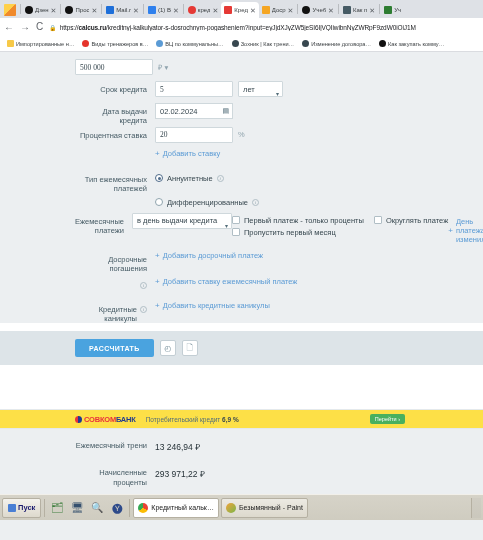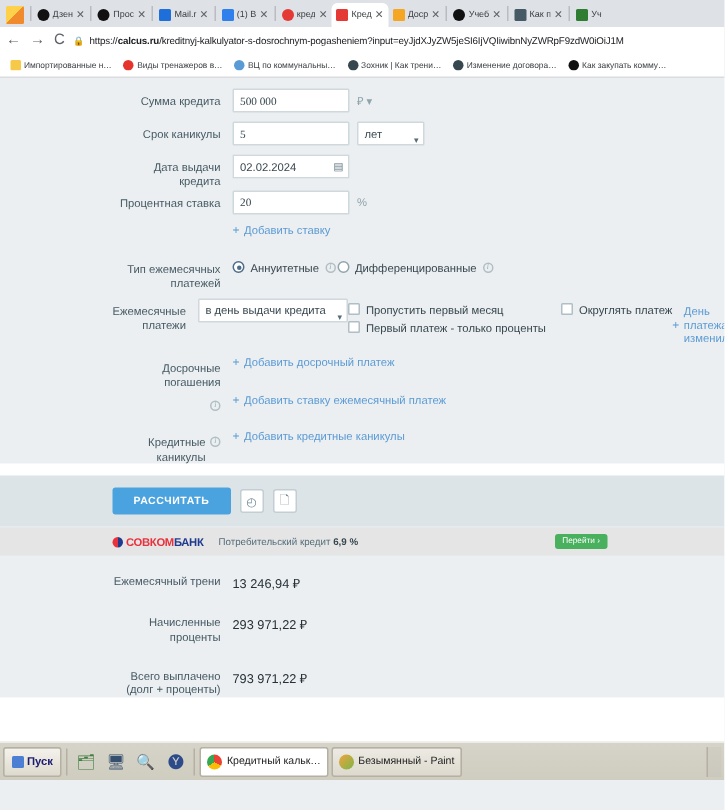--- a/index.html
+++ b/index.html
@@ -108,22 +108,22 @@
   .cblab { font-size:7.5px; color:#37474f; white-space:nowrap; }
 
   .calc-band { background:#dde4e8; padding:8px 0; margin-top:8px; }
   .calc-inner { margin-left:75px; display:flex; align-items:center; gap:6px; }
   .btn-calc { background:#4aa3df; color:#fff; font-size:7px; font-weight:700; letter-spacing:0.4px;
               border:none; height:18px; padding:0 14px; border-radius:2px; cursor:pointer;
               font-family:"Liberation Sans", sans-serif; }
   .icobtn { width:16px; height:16px; border:1px solid #c3ced4; background:#fff; border-radius:2px;
             display:flex; align-items:center; justify-content:center; color:#78909c; font-size:8px;}
 
-  .bank-band { background:#e5e5e5; border-top:1px solid #e4e9ec; border-bottom:1px solid #e4e9ec;
-               height:20px; display:flex; align-items:center; }
+  .bank-band { background:#fde047; border-top:1px solid #e4e9ec; border-bottom:1px solid #e4e9ec;
+               height:20px; display:flex; align-items:center;margin-top:44px; }
   .bank-inner { margin-left:75px; display:flex; align-items:center; gap:10px; width:330px;}
   .bank-logo { display:flex; align-items:center; gap:2px; }
   .bank-dot { width:7px; height:7px; border-radius:50%;
               background:linear-gradient(90deg,#e8323c 0%,#e8323c 50%,#203a8f 50%,#203a8f 100%); }
   .bank-name { font-size:7.5px; font-weight:700; letter-spacing:-0.2px; }
   .bank-name .r { color:#e8323c; }
   .bank-name .b { color:#203a8f; }
   .bank-offer { font-size:6.5px; color:#546e7a; }
   .bank-offer b { color:#37474f; }
   .bank-go { margin-left:auto; background:#49b05e; color:#fff; font-size:5.5px; padding:2px 5px;
@@ -269,32 +269,31 @@
     </div>
   </div>
 </div>
 
 <div class="page">
 
   <div class="page-bg">
     <div class="content">
 
       <div class="frow">
-        <div class="flabel">Сумма кредита</div>
         <div class="fctl">
           <input class="tb w-amount" value="500 000" style="">
           <span class="suffix-dd">
             <span>₽</span>
             <span>▾</span>
           </span>
         </div>
       </div>
 
       <div class="frow">
-        <div class="flabel">Срок каникулы</div>
+        <div class="flabel">Срок кредита</div>
         <div class="fctl">
           <input class="tb w-term" value="5" style="">
           <span class="selwrap">
             <select class="sel w-unit">
               <option>лет</option>
             </select>
           </span>
         </div>
       </div>
 
@@ -321,21 +320,21 @@
         <div class="fctl">
           <span class="addlink">
             <span class="plus">+</span>
             <span>Добавить ставку</span>
           </span>
         </div>
       </div>
 
       <div class="frow" style="margin-top:6px">
         <div class="flabel">Тип ежемесячных платежей</div>
-        <div class="fctl" style="flex-direction:row;align-items:flex-start;gap:1px;padding-top:3px">
+        <div class="fctl" style="flex-direction:column;align-items:flex-start;gap:13px;padding-top:3px">
           <div class="radio-row">
             <span class="radio on"></span>
             <span class="rlab">Аннуитетные</span>
             <span class="info-i">i</span>
           </div>
           <div class="radio-row">
             <span class="radio"></span>
             <span class="rlab">Дифференцированные</span>
             <span class="info-i">i</span>
           </div>
@@ -348,25 +347,25 @@
           <span class="selwrap">
             <select class="sel w-when">
               <option>в день выдачи кредита</option>
             </select>
           </span>
 
           <div class="cb-grid">
             <div class="cb-col">
               <div class="cb-row">
                 <span class="cb"></span>
-                <span class="cblab">Пропустить первый месяц</span>
+                <span class="cblab">Первый платеж - только проценты</span>
               </div>
               <div class="cb-row">
                 <span class="cb"></span>
-                <span class="cblab">Первый платеж - только проценты</span>
+                <span class="cblab">Пропустить первый месяц</span>
               </div>
             </div>
             <div class="cb-col">
               <div class="cb-row">
                 <span class="cb"></span>
                 <span class="cblab">Округлять платеж</span>
               </div>
             </div>
           </div>
 

